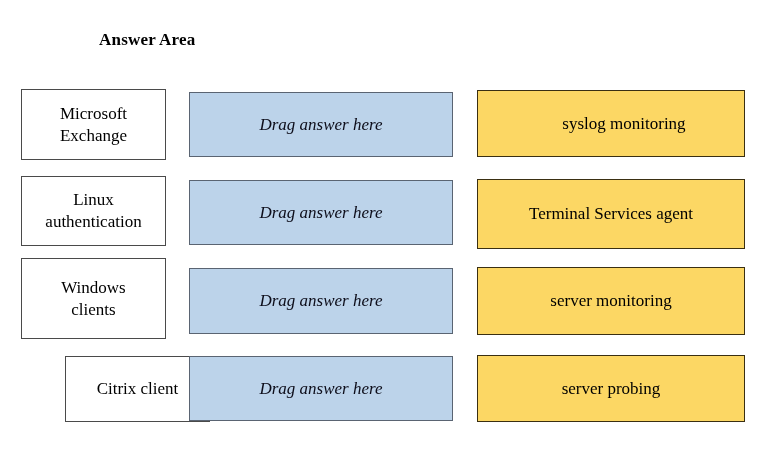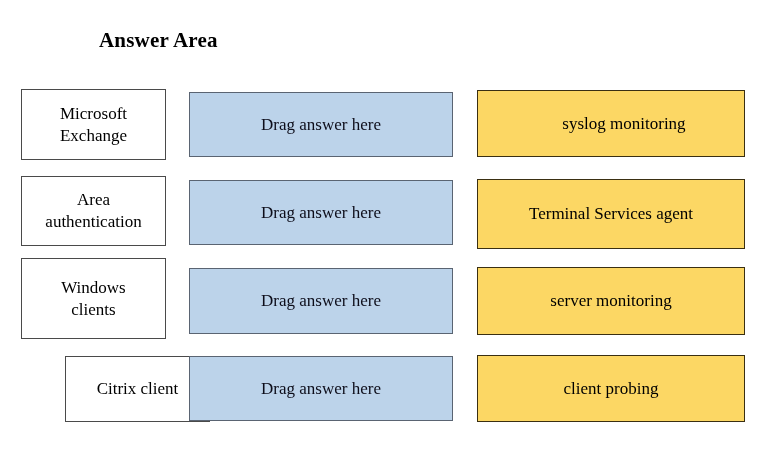--- a/index.html
+++ b/index.html
@@ -25,21 +25,21 @@
     width: 773px;
     height: 454px;
     background: #ffffff;
   }
 
   
   .answer-area-title {
     position: absolute;
     left: 99px;
     top: 30px;
-    font-size: 21px;
+    font-size: 17px;
     font-weight: bold;
     letter-spacing: 0.2px;
     line-height: 20px;
     white-space: nowrap;
     color: #000000;
   }
 
   
   .box {
     position: absolute;
@@ -68,20 +68,21 @@
     text-align: center;
   }
 
   
   .drop-box {
     left: 189px;
     width: 264px;
     background: #bcd3ea;
     border: 1.5px solid #5a6472;
     color: #0d0d1a;
+    font-style: italic;
   }
 
   
   .answer-box {
     left: 477px;
     width: 268px;
     background: #fcd764;
     border: 1.5px solid #3a2f12;
     color: #000000;
   }
@@ -114,21 +115,21 @@
 Exchange</span>
   </div>
   <div class="box drop-box r1">
     <span class="box-text">Drag answer here</span>
   </div>
   <div class="box answer-box r1">
     <span class="box-text">syslog monitoring</span>
   </div>
 
   <div class="box prompt-box r2">
-    <span class="box-text">Area
+    <span class="box-text">Linux
 authentication</span>
   </div>
   <div class="box drop-box r2">
     <span class="box-text">Drag answer here</span>
   </div>
   <div class="box answer-box r2">
     <span class="box-text">Terminal Services agent</span>
   </div>
 
   <div class="box prompt-box r3">
@@ -142,16 +143,16 @@
     <span class="box-text">server monitoring</span>
   </div>
 
   <div class="box prompt-box r4">
     <span class="box-text">Citrix client</span>
   </div>
   <div class="box drop-box r4">
     <span class="box-text">Drag answer here</span>
   </div>
   <div class="box answer-box r4">
-    <span class="box-text">client probing</span>
+    <span class="box-text">server probing</span>
   </div>
 
 </div>
 
 </body></html>

